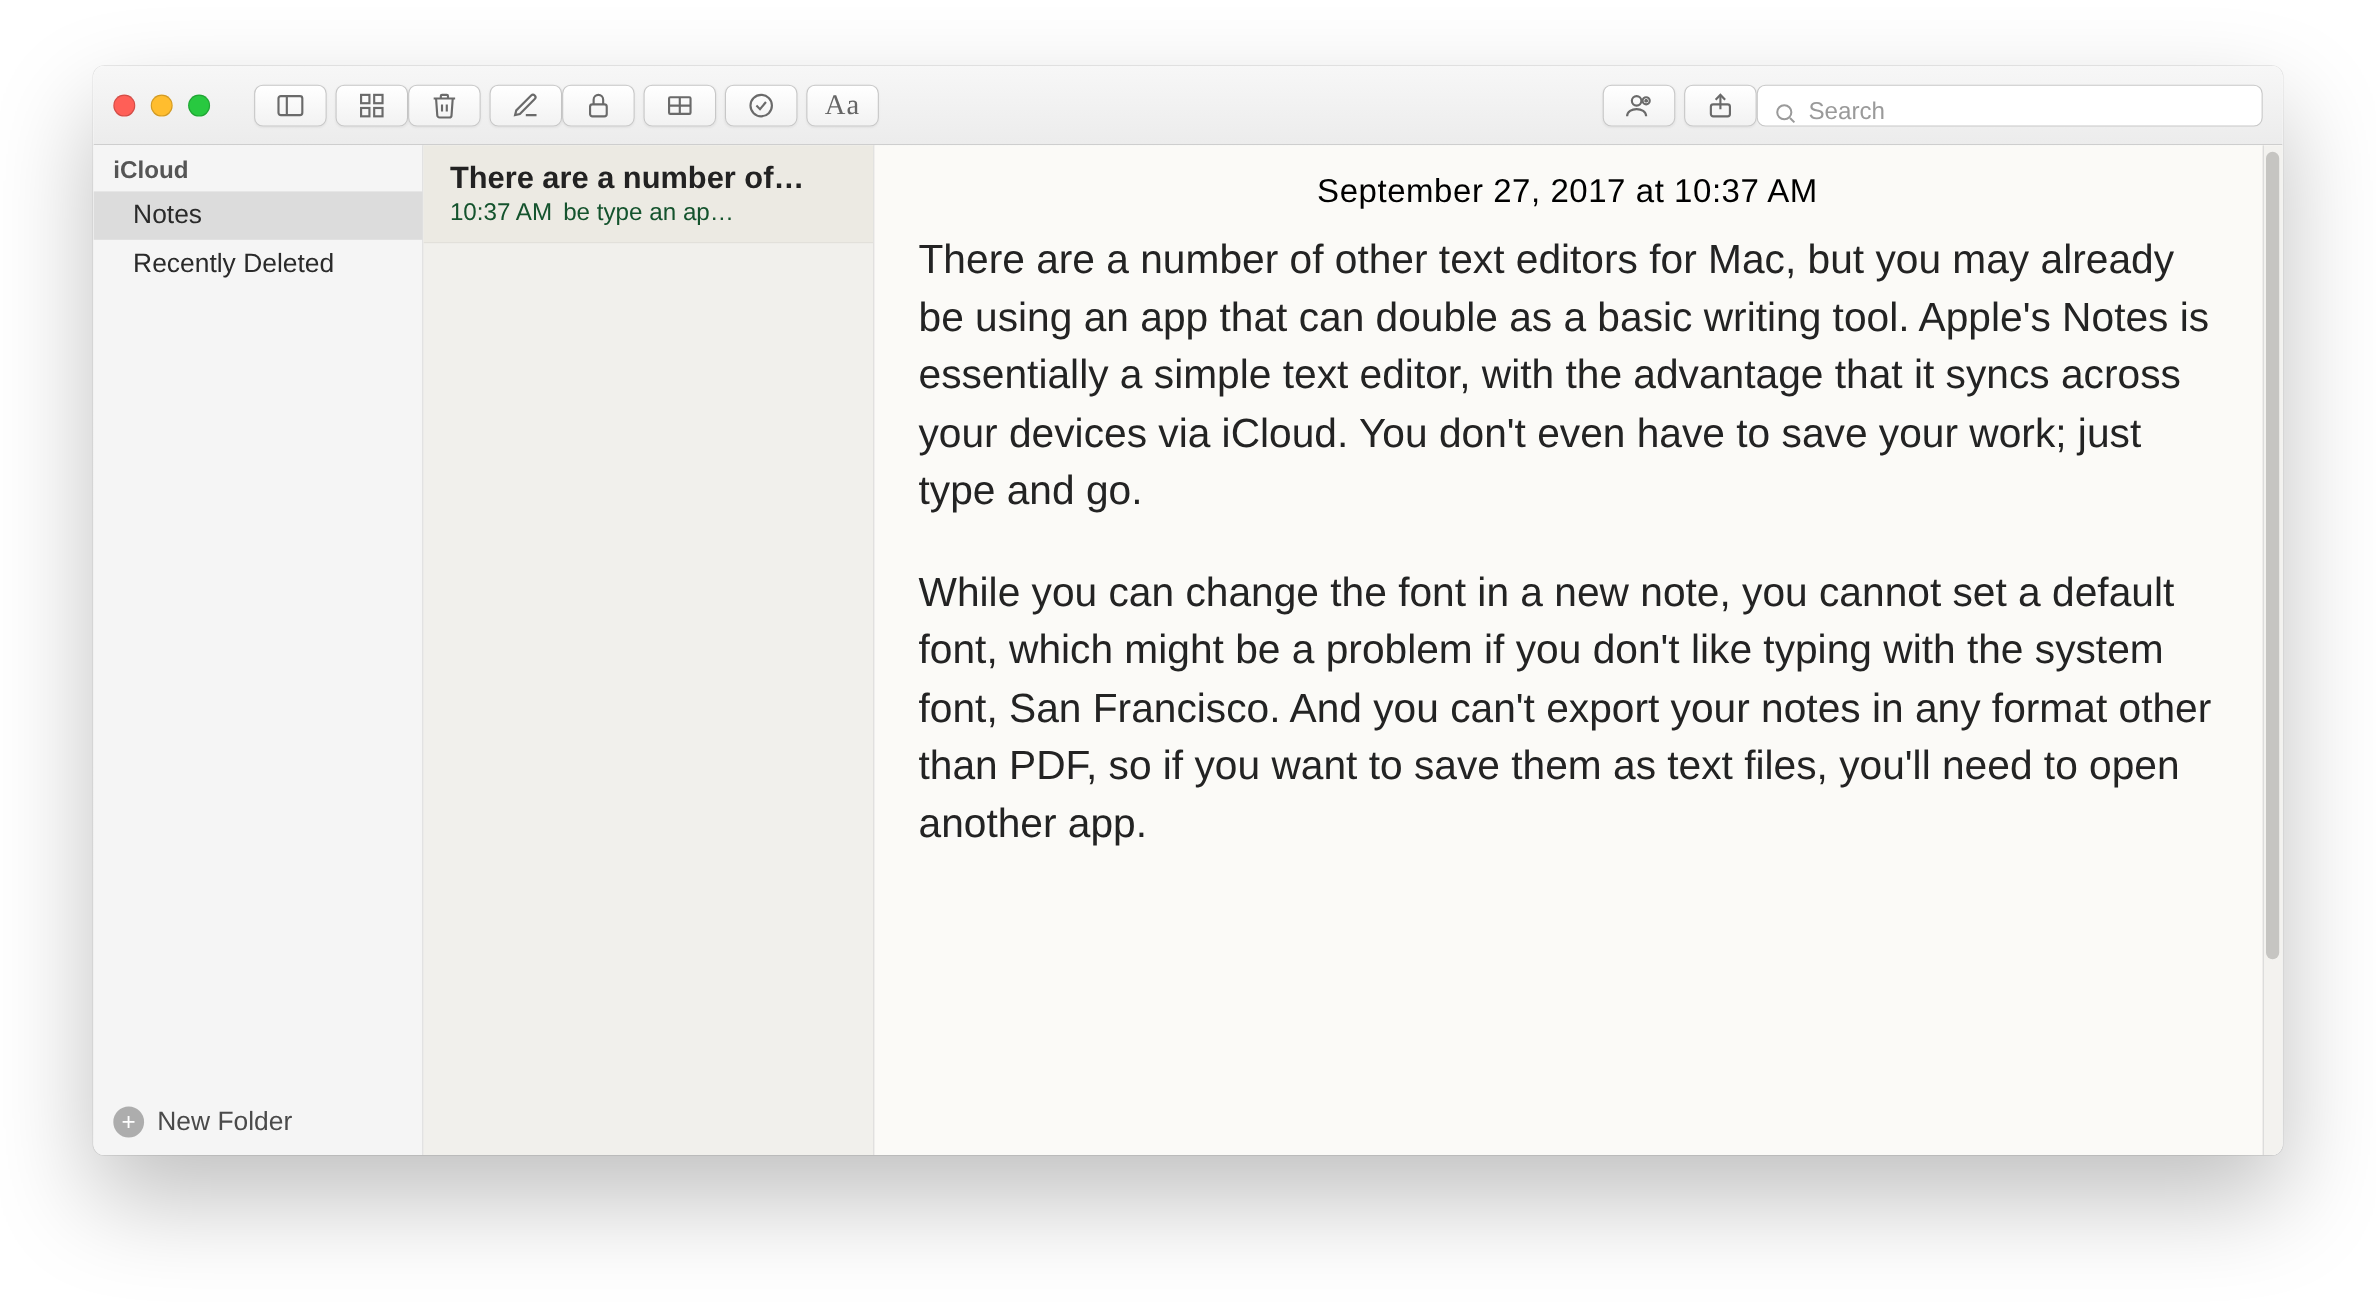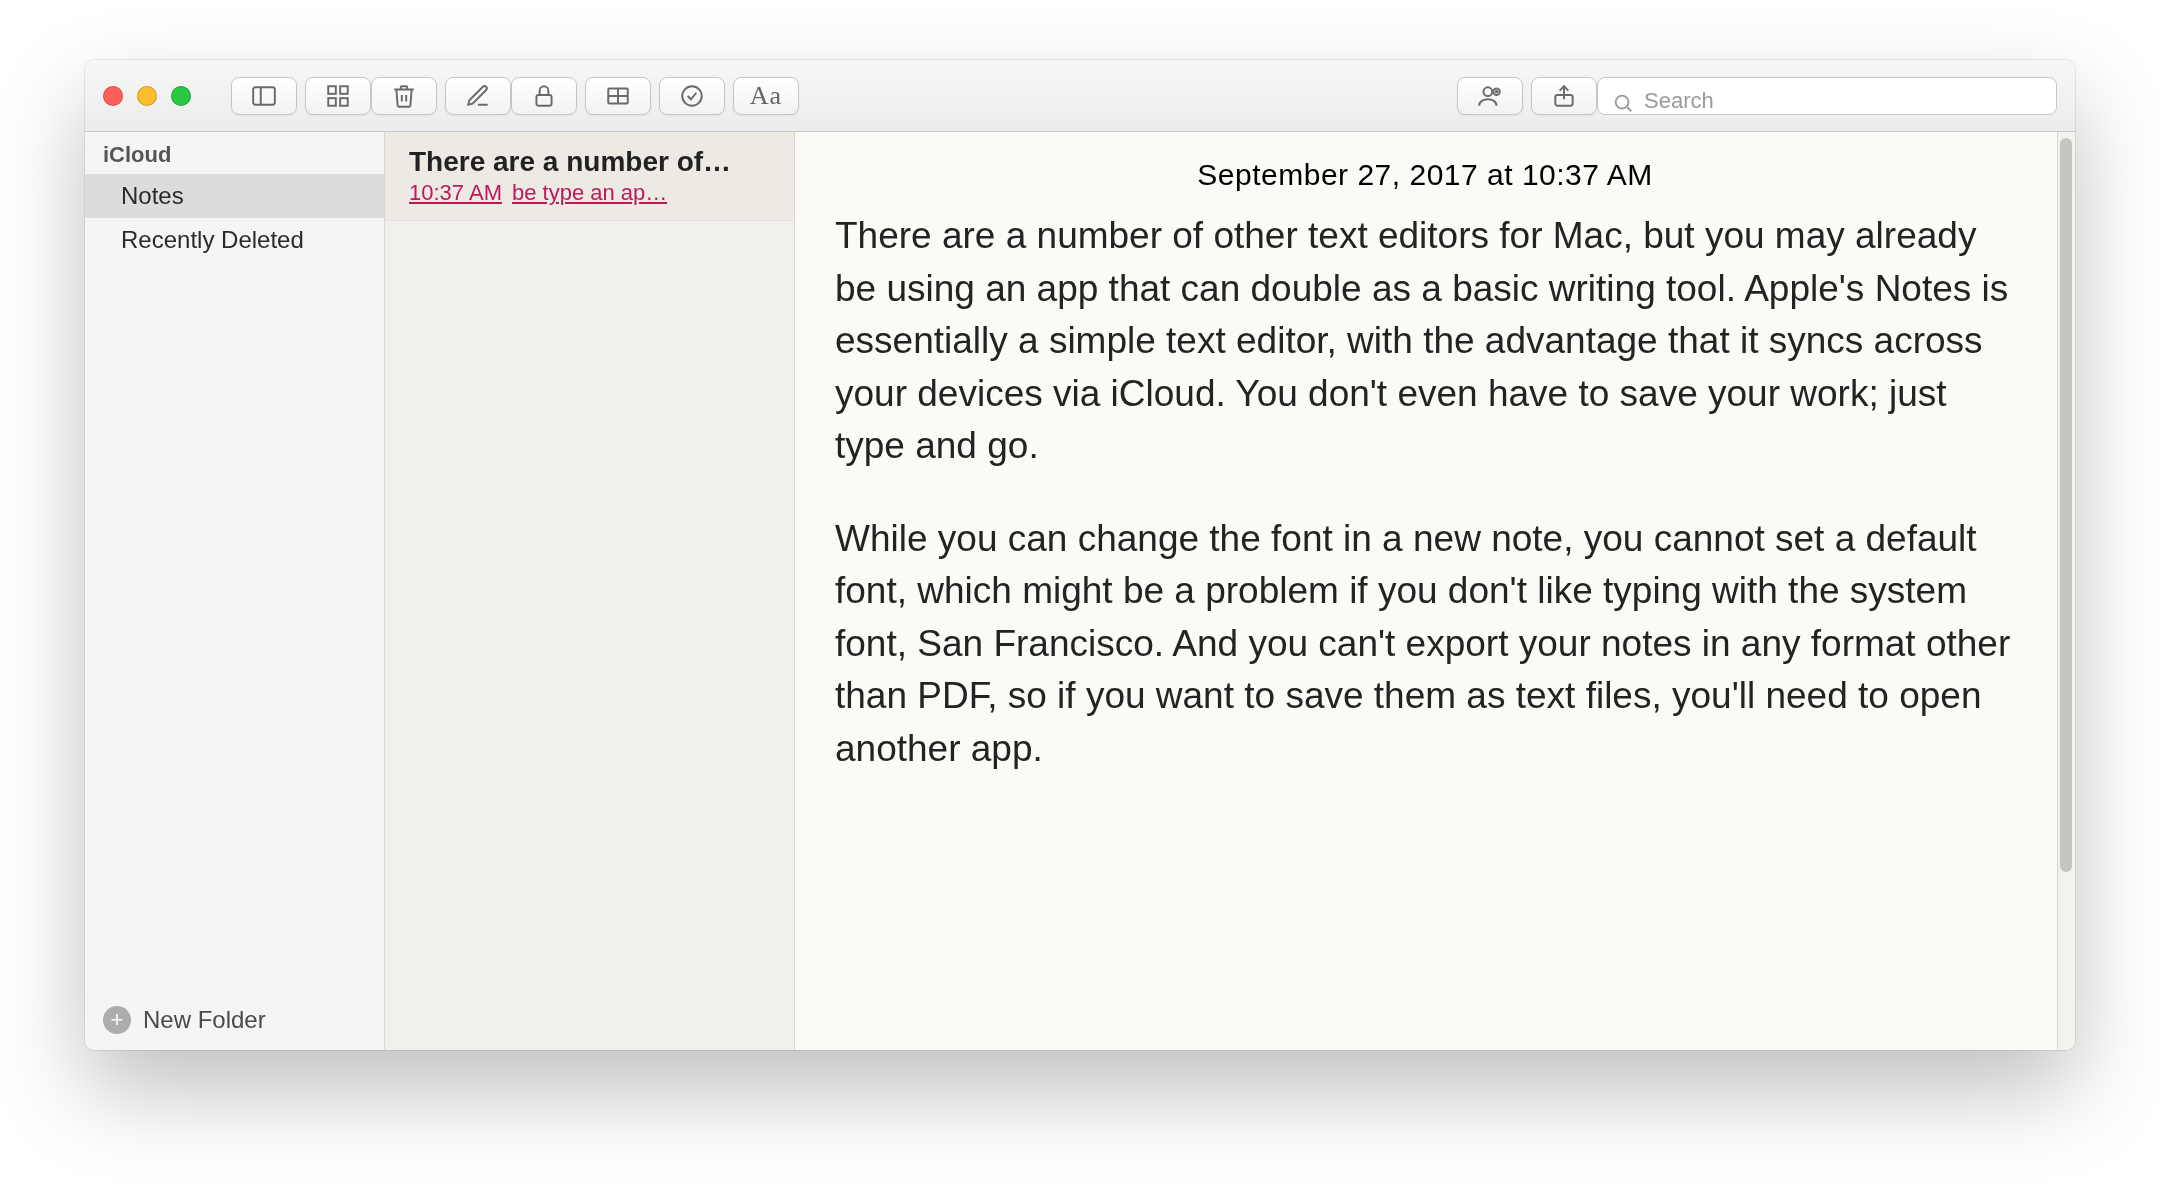--- a/index.html
+++ b/index.html
@@ -152,25 +152,24 @@
   font-weight: 700;
   color: #222;
   white-space: nowrap;
   overflow: hidden;
   text-overflow: ellipsis;
 }
 .noteitem .meta {
   display: flex;
   gap: 10px;
   font-size: 22px;
-  color: #be185d;
+  color: #14532d;
   margin-top: 2px;
   white-space: nowrap;
   overflow: hidden;
-  text-decoration: underline;
 }
 .noteitem .meta .time { flex-shrink: 0; }
 .noteitem .meta .preview {
   overflow: hidden;
   text-overflow: ellipsis;
 }
 
 .editor {
   flex: 1;
   position: relative;

